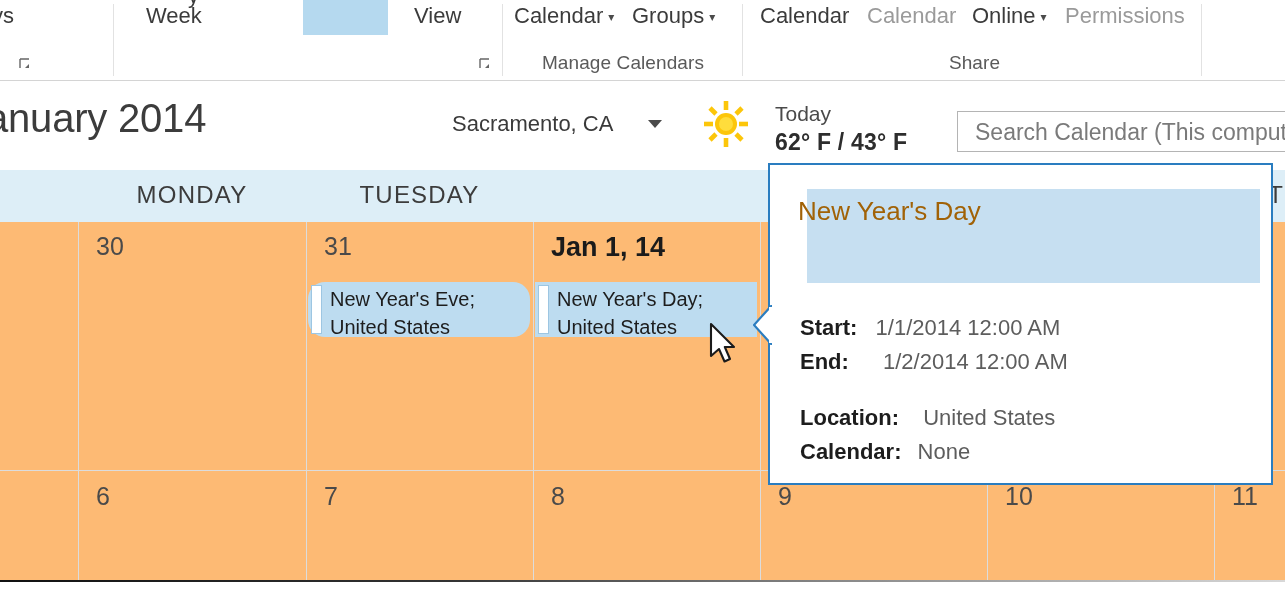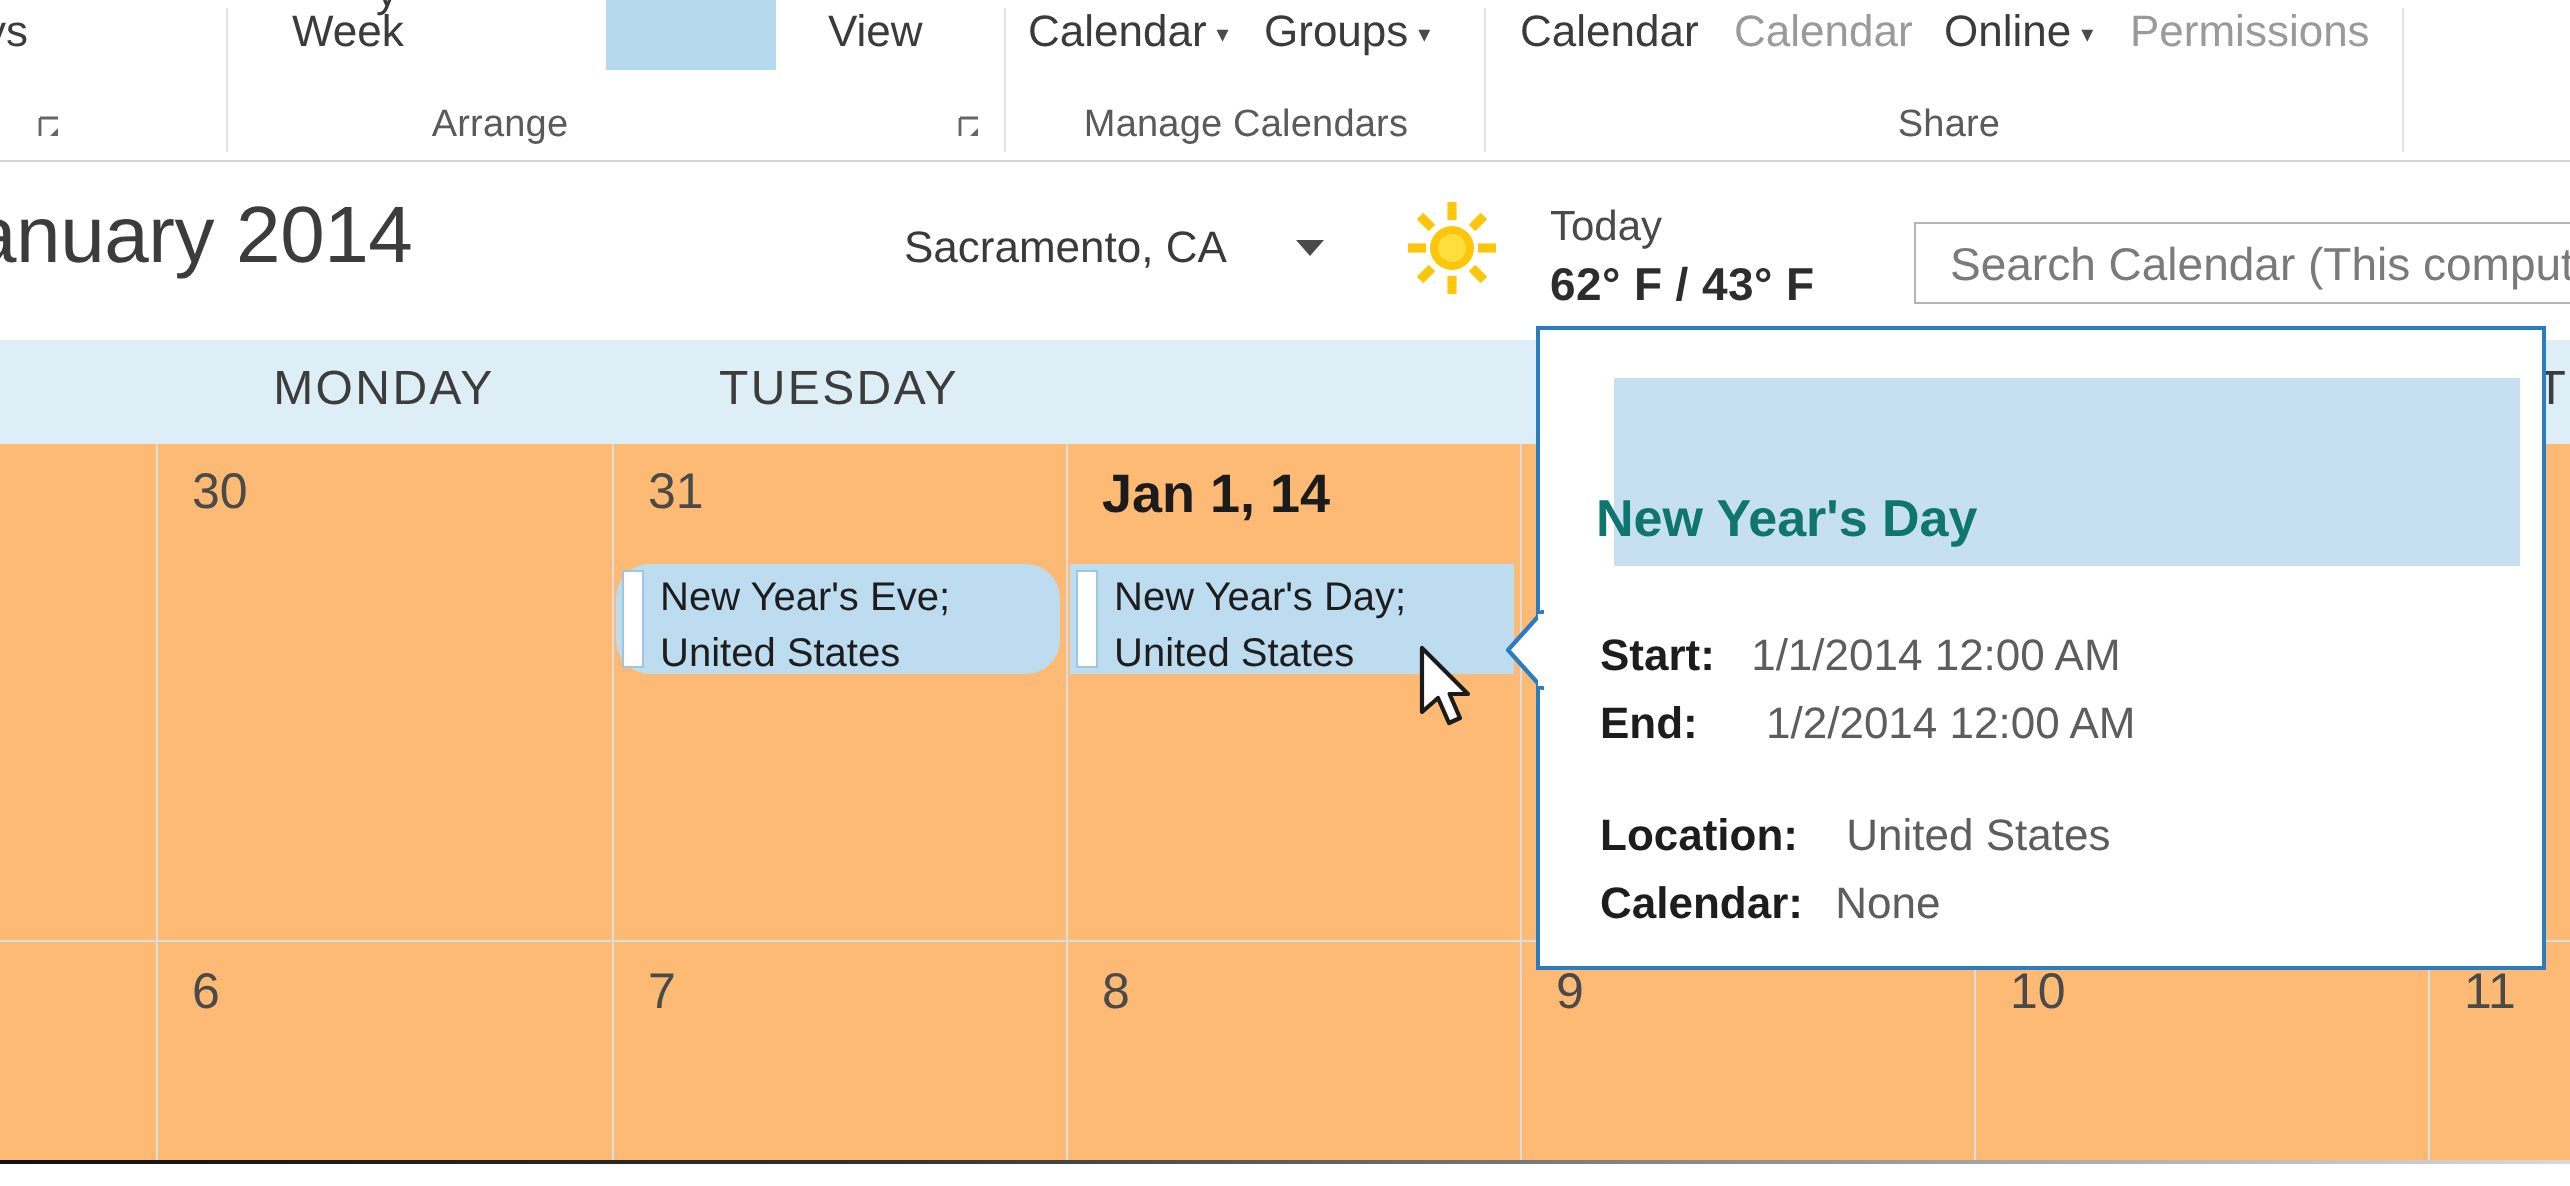--- a/index.html
+++ b/index.html
@@ -54,22 +54,22 @@
 
   .evt{position:absolute;height:55px;background:#bddcf0;box-sizing:border-box;}
   .evt-bar{position:absolute;left:3px;top:3px;width:11px;height:49px;background:#ffffff;border:1px solid #9dc6e2;box-sizing:border-box;}
   .evt-txt{position:absolute;left:22px;top:4px;font-size:20px;color:#1d1d1d;line-height:1.38;white-space:pre-line;
     font-family:"Liberation Sans",sans-serif;}
 
   
   .tip{position:absolute;left:768px;top:163px;width:505px;height:322px;background:#fff;border:2px solid #2a7dc0;box-sizing:border-box;z-index:40;}
   .tip-bar{position:absolute;left:27px;top:24px;width:463px;height:94px;background:#c6dff1;}
   .tip-bar-l{position:absolute;left:0;top:0;width:10px;height:94px;background:#fff;}
-  .tip-title{position:absolute;left:28px;top:31px;font-size:26px;font-weight:bold;color:#0f766e;white-space:nowrap;
-    font-family:"Liberation Sans",sans-serif;margin-top:48px;}
+  .tip-title{position:absolute;left:28px;top:31px;font-size:26px;font-weight:normal;color:#a16207;white-space:nowrap;
+    font-family:"Liberation Sans",sans-serif;}
   .tip-row{position:absolute;font-size:22px;white-space:nowrap;font-family:"Liberation Sans",sans-serif;}
   .tip-lbl{font-weight:bold;color:#1d1d1d;}
   .tip-val{color:#5d5d5d;}
   .tip-notch{position:absolute;left:-17px;top:140px;width:17px;height:38px;z-index:41;}
 
   
   .cursor{position:absolute;left:708px;top:322px;z-index:60;}
 
   
   .bottom-edge{position:absolute;left:0;top:580px;width:1285px;height:2px;
@@ -82,21 +82,20 @@
 <div class="app">
 
   <div class="ribbon">
 
     <div class="rb-group" style="left:0;width:500px;">
       <div class="rb-topcut" style="left:188px;">y</div>
       <div class="rb-item" style="left:-8px;top:3px;">ys</div>
       <div class="rb-item" style="left:146px;top:3px;">Week</div>
       <div class="rb-selbox" style="left:303px;top:-6px;width:85px;height:41px;"></div>
       <div class="rb-item" style="left:414px;top:3px;">View</div>
-      <div class="rb-caption" style="left:0;width:500px;">Arrange</div>
       <div class="rb-launcher" style="left:18px;">
         <svg width="15" height="15" viewBox="0 0 15 15">
             <path d="M2 2 h9 M2 2 v9" stroke="#666" stroke-width="1.4" fill="none"></path>
             <path d="M11 7 L11 11 L7 11 Z" fill="#666"></path>
           </svg>
       </div>
       <div class="rb-launcher" style="left:478px;">
         <svg width="15" height="15" viewBox="0 0 15 15">
             <path d="M2 2 h9 M2 2 v9" stroke="#666" stroke-width="1.4" fill="none"></path>
             <path d="M11 7 L11 11 L7 11 Z" fill="#666"></path>

